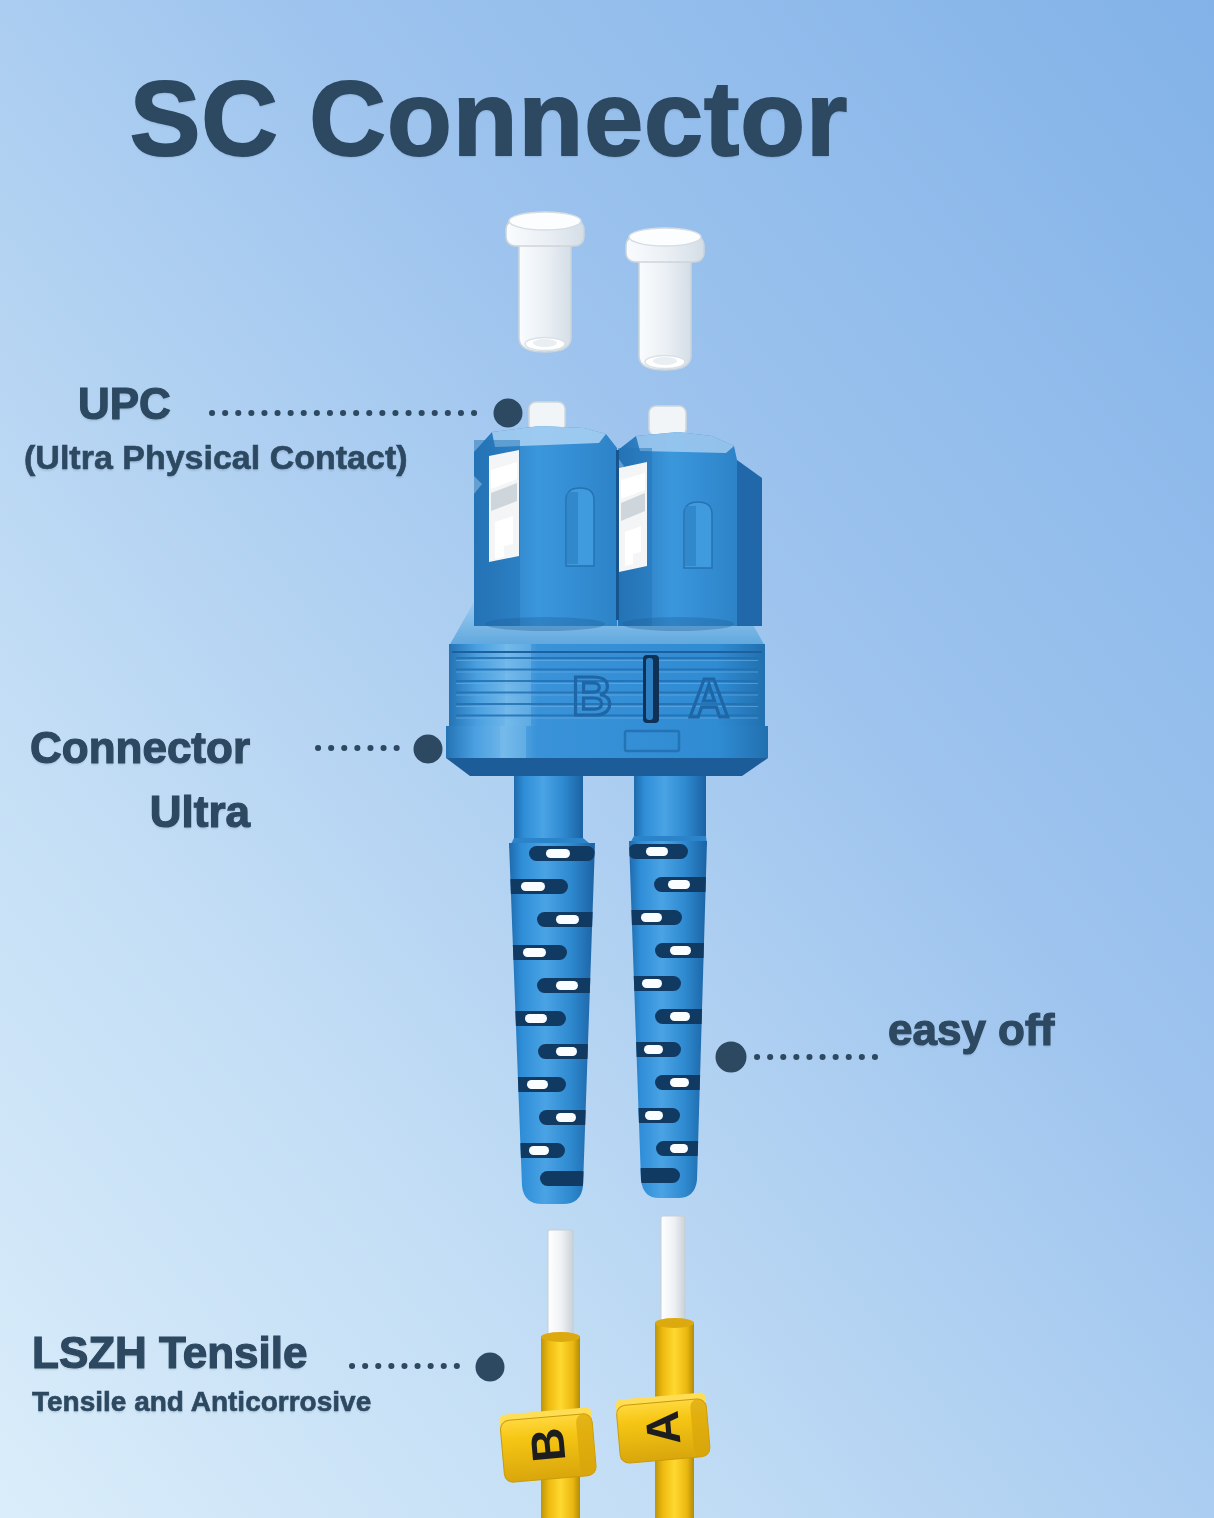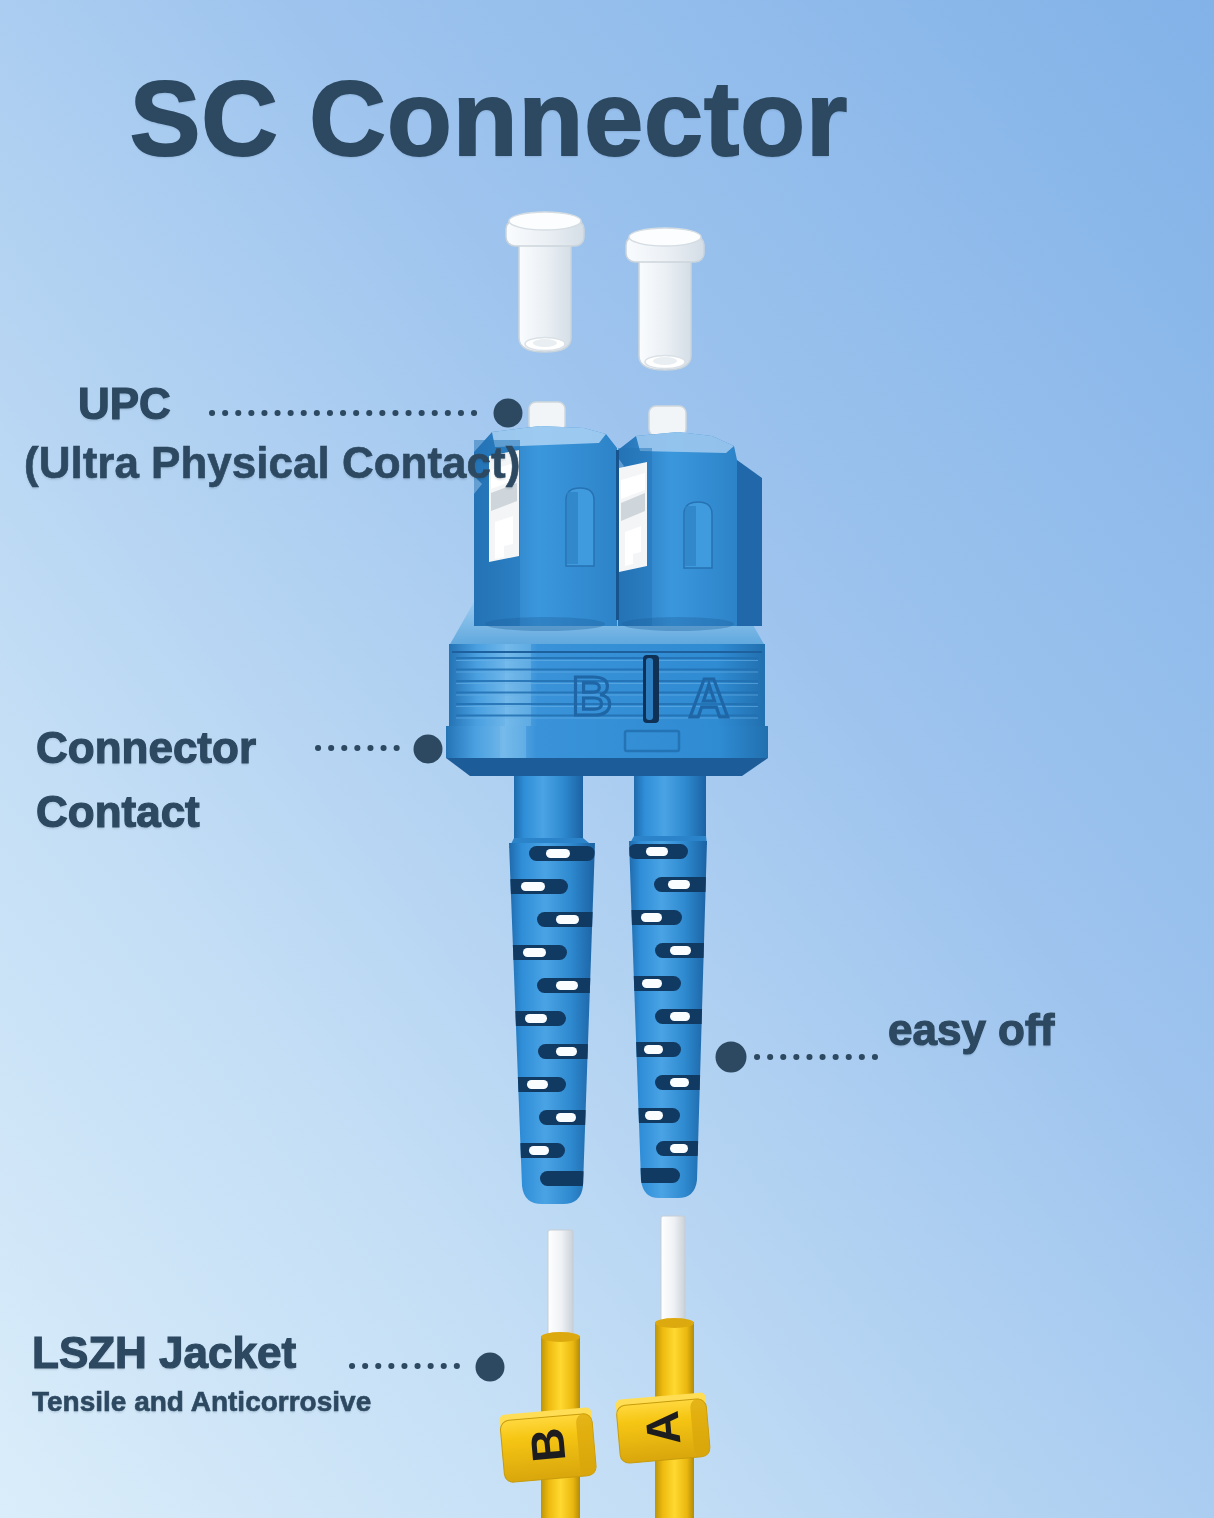--- a/index.html
+++ b/index.html
@@ -9,24 +9,24 @@
     background:linear-gradient(to bottom left,#82b2e8 0%,#9ec4ee 38%,#c2ddf5 72%,#daedfa 100%);
     overflow:hidden;
   }
   .stage{position:relative;width:1214px;height:1518px;}
   .art{position:absolute;left:0;top:0;width:1214px;height:1518px;}
   .label{position:absolute;color:#2d4961;font-weight:700;z-index:5;
          text-shadow:0 2px 2px rgba(10,30,60,.12);}
   .page-title{left:0;top:58px;width:978px;text-align:center;
       font-size:106px;letter-spacing:1px;-webkit-text-stroke:2px #2d4961;}
   .callout-title{font-size:44px;-webkit-text-stroke:1.2px #2d4961;}
-  .callout-sub{font-size:44px;-webkit-text-stroke:.6px #2d4961;}
+  .callout-sub{font-size:34px;-webkit-text-stroke:.6px #2d4961;}
   .upc-title{left:78px;top:379px;}
   .upc-sub{left:24px;top:438px;}
-  .sleeve-label{left:36px;top:716px;line-height:64px;}
+  .sleeve-label{left:30px;top:716px;line-height:64px;text-align:right;}
   .falloff-label{left:888px;top:1000px;line-height:59px;}
   .jacket-title{left:32px;top:1328px;}
   .jacket-sub{left:32px;top:1386px;font-size:28px;}
 </style>
 </head>
 <body>
 
 <div class="stage">
 
   <svg class="art" viewBox="0 0 1214 1518" aria-hidden="true">
@@ -255,23 +255,23 @@
     </g>
   </svg>
 
   <div class="label page-title">SC Connector</div>
 
   <div class="label callout-title upc-title">UPC</div>
   <div class="label callout-sub upc-sub">(Ultra Physical Contact)</div>
 
   <div class="label callout-title sleeve-label">
     <div>Connector</div>
-    <div>Contact</div>
+    <div>Ultra</div>
   </div>
 
   <div class="label callout-title falloff-label">
     <div>easy off</div>
   </div>
 
-  <div class="label callout-title jacket-title">LSZH Jacket</div>
+  <div class="label callout-title jacket-title">LSZH Tensile</div>
   <div class="label callout-sub jacket-sub">Tensile and Anticorrosive</div>
 
 </div>
 
 </body></html>

